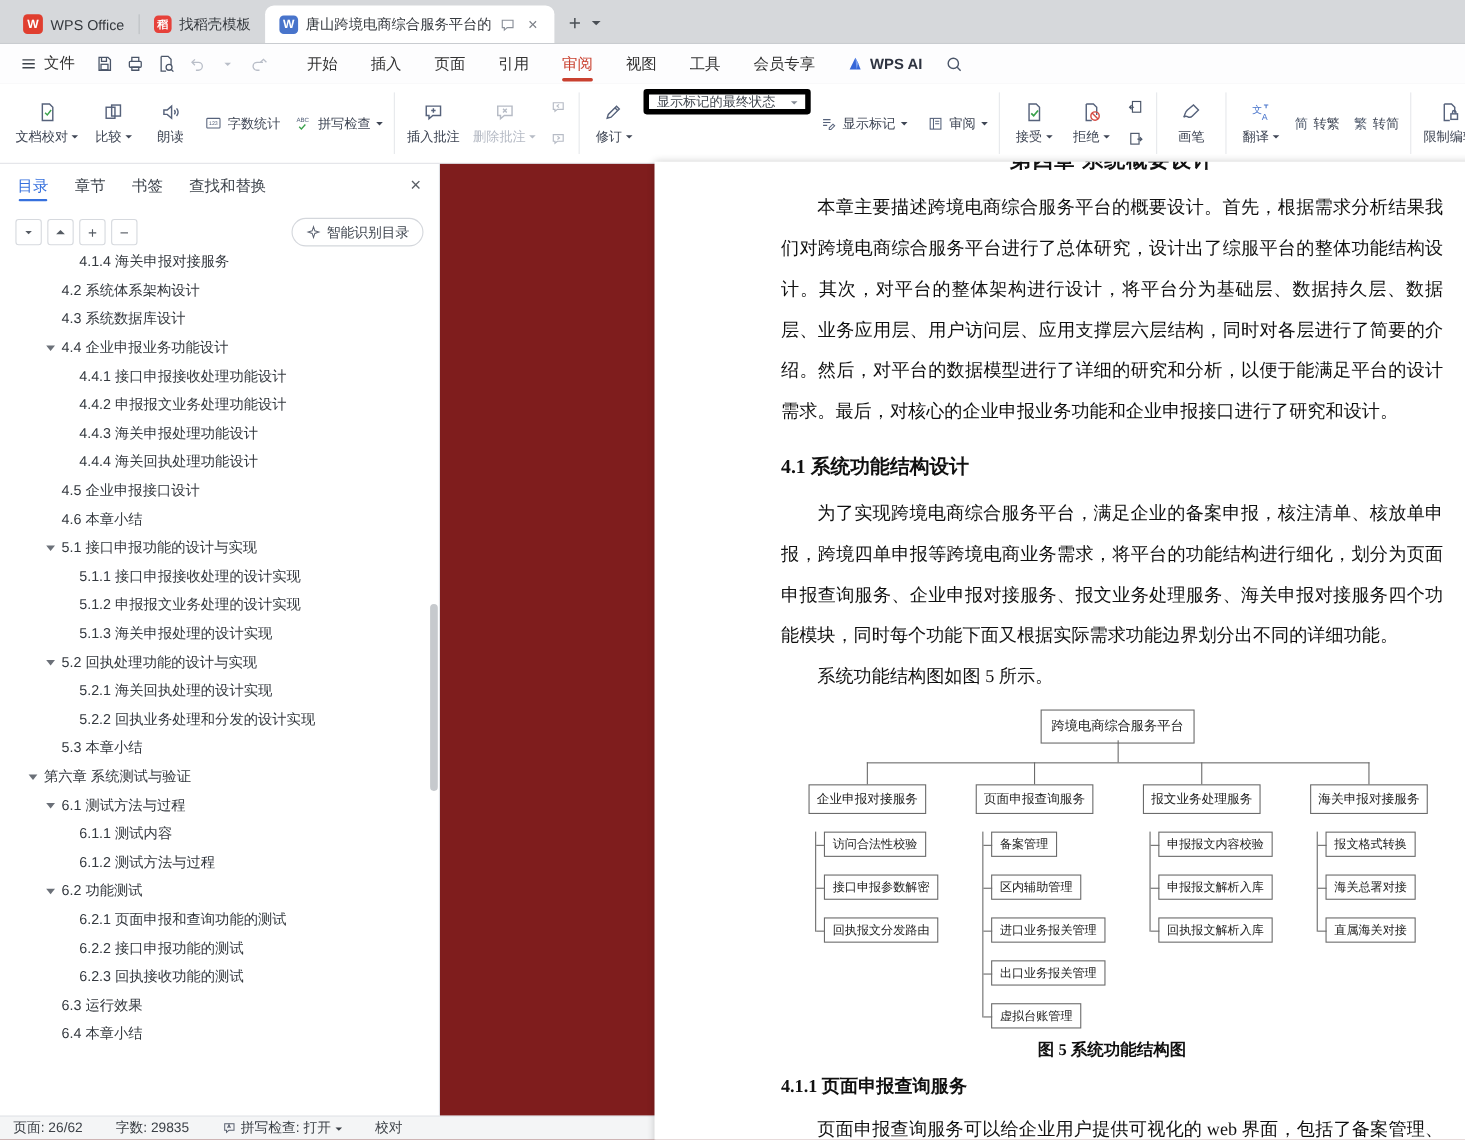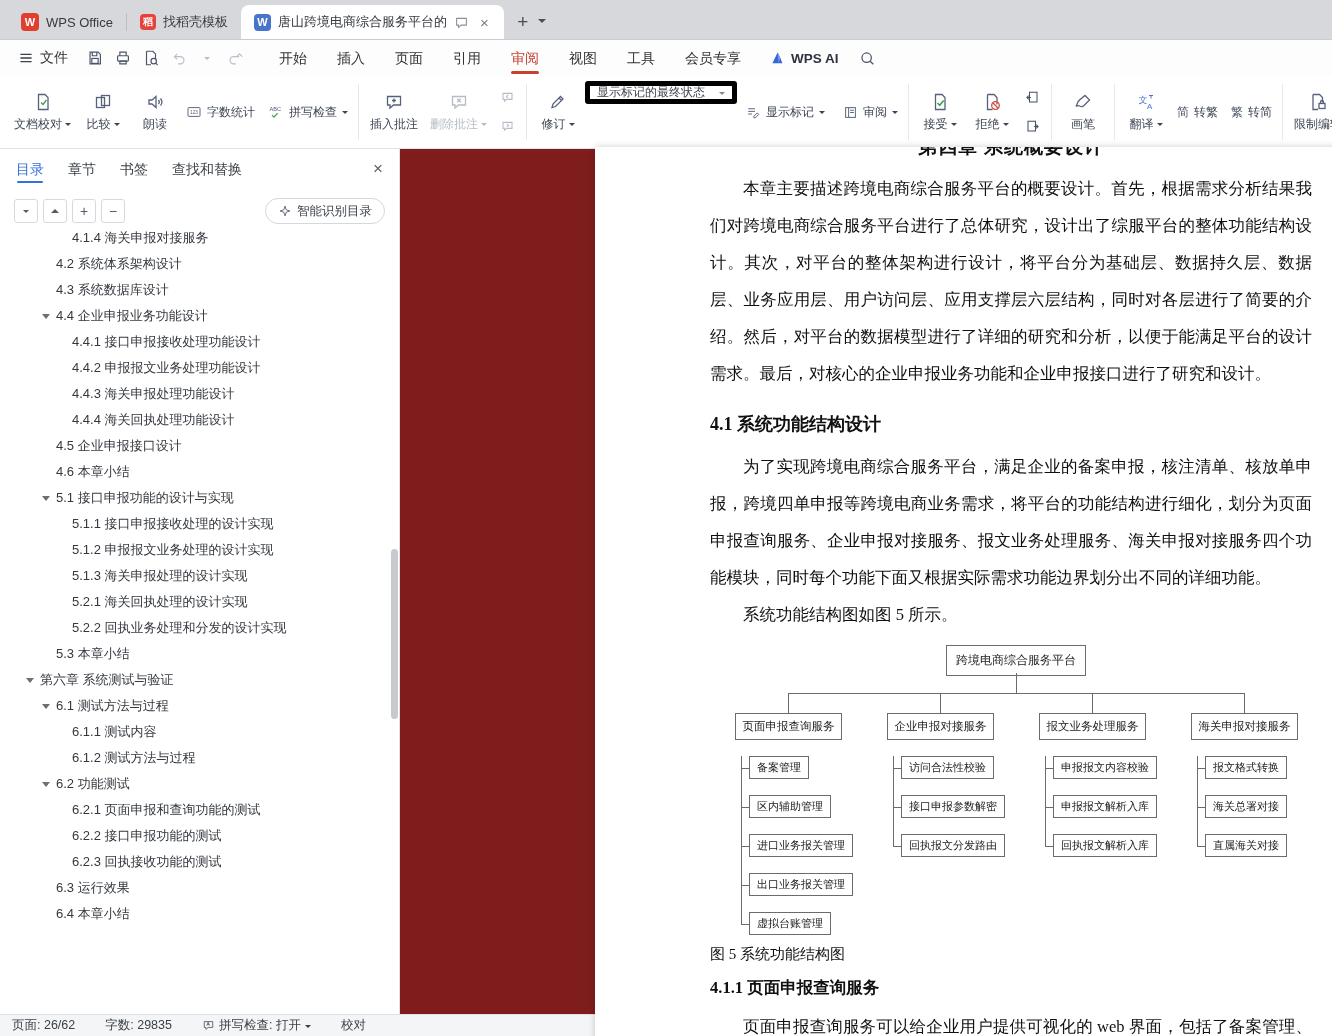--- a/index.html
+++ b/index.html
@@ -75,21 +75,21 @@
 .toc-scrollbar{position:absolute;right:1px;top:400px;width:7px;height:170px;border-radius:4px;background:#c6c9cd;}
 
 
 .docarea{flex:1 1 auto;position:relative;background:#7f1d1d;min-width:0;}
 .page{position:absolute;left:195px;top:-2px;right:-20px;bottom:-30px;background:#fff;box-shadow:0 0 7px rgba(0,0,0,.20);padding:0 40px 0 115px;overflow:hidden;font-family:"Liberation Serif","DejaVu Serif",serif;color:#101010;}
 .chap{text-align:center;font-size:19px;line-height:26px;font-weight:bold;margin:-13px 0 0;letter-spacing:1px;}
 .para{font-size:16.5px;line-height:37px;text-align:justify;text-indent:2em;margin:0;}
 .para.p1{margin-top:10px;}
 .h41{font-size:18px;font-weight:bold;margin:20px 0 12px;}
 .h411{font-size:16.5px;font-weight:bold;margin:13px 0 9px;}
-.caption{font-weight:normal;font-size:15px;margin:10px 0 2px;}
+.caption{text-align:center;font-weight:bold;font-size:15px;margin:10px 0 2px;}
 
 .org-chart{margin:12px 0 0 25px;width:608px;font-family:"Liberation Sans","DejaVu Sans",sans-serif;color:#222;}
 .org-root-row{height:28px;}
 .org-root{width:140px;margin-left:211px;border:1px solid #6b6b6b;text-align:center;font-size:12px;padding:6px 2px;background:#fff;}
 .org-link{position:relative;height:40px;}
 .org-link i{position:absolute;background:#6b6b6b;display:block;}
 .org-link .vl{width:1px;height:20px;top:0;}
 .org-link .vl.d{top:20px;}
 .org-link .hl{left:53px;width:457px;top:20px;height:1px;}
 .org-columns{display:flex;width:608px;}
@@ -459,20 +459,21 @@
           <div class="toc-item lv2"><span>4.4.1 接口申报接收处理功能设计</span></div>
           <div class="toc-item lv2"><span>4.4.2 申报报文业务处理功能设计</span></div>
           <div class="toc-item lv2"><span>4.4.3 海关申报处理功能设计</span></div>
           <div class="toc-item lv2"><span>4.4.4 海关回执处理功能设计</span></div>
           <div class="toc-item lv1"><span>4.5 企业申报接口设计</span></div>
           <div class="toc-item lv1"><span>4.6 本章小结</span></div>
           <div class="toc-item lv1"><span class="toc-caret"></span><span>5.1 接口申报功能的设计与实现</span></div>
           <div class="toc-item lv2"><span>5.1.1 接口申报接收处理的设计实现</span></div>
           <div class="toc-item lv2"><span>5.1.2 申报报文业务处理的设计实现</span></div>
           <div class="toc-item lv2"><span>5.1.3 海关申报处理的设计实现</span></div>
+          <div class="toc-item lv1"><span class="toc-caret"></span><span>5.2 回执处理功能的设计与实现</span></div>
           <div class="toc-item lv2"><span>5.2.1 海关回执处理的设计实现</span></div>
           <div class="toc-item lv2"><span>5.2.2 回执业务处理和分发的设计实现</span></div>
           <div class="toc-item lv1"><span>5.3 本章小结</span></div>
           <div class="toc-item lv0"><span class="toc-caret"></span><span>第六章 系统测试与验证</span></div>
           <div class="toc-item lv1"><span class="toc-caret"></span><span>6.1 测试方法与过程</span></div>
           <div class="toc-item lv2"><span>6.1.1 测试内容</span></div>
           <div class="toc-item lv2"><span>6.1.2 测试方法与过程</span></div>
           <div class="toc-item lv1"><span class="toc-caret"></span><span>6.2 功能测试</span></div>
           <div class="toc-item lv2"><span>6.2.1 页面申报和查询功能的测试</span></div>
           <div class="toc-item lv2"><span>6.2.2 接口申报功能的测试</span></div>
@@ -498,35 +499,35 @@
           <div class="org-link">
             <i class="vl" style="left:281px;"></i>
             <i class="hl"></i>
             <i class="vl d" style="left:53px;"></i>
             <i class="vl d" style="left:205px;"></i>
             <i class="vl d" style="left:357px;"></i>
             <i class="vl d" style="left:509px;"></i>
           </div>
           <div class="org-columns">
               <div class="org-col">
+                <div class="org-branch">企业申报对接服务</div>
+                <div class="org-children">
+                  <div class="org-child">访问合法性校验</div>
+                  <div class="org-child">接口申报参数解密</div>
+                  <div class="org-child">回执报文分发路由</div>
+                </div>
+              </div>
+              <div class="org-col">
                 <div class="org-branch">页面申报查询服务</div>
                 <div class="org-children">
                   <div class="org-child">备案管理</div>
                   <div class="org-child">区内辅助管理</div>
                   <div class="org-child">进口业务报关管理</div>
                   <div class="org-child">出口业务报关管理</div>
                   <div class="org-child">虚拟台账管理</div>
-                </div>
-              </div>
-              <div class="org-col">
-                <div class="org-branch">企业申报对接服务</div>
-                <div class="org-children">
-                  <div class="org-child">访问合法性校验</div>
-                  <div class="org-child">接口申报参数解密</div>
-                  <div class="org-child">回执报文分发路由</div>
                 </div>
               </div>
               <div class="org-col">
                 <div class="org-branch">报文业务处理服务</div>
                 <div class="org-children">
                   <div class="org-child">申报报文内容校验</div>
                   <div class="org-child">申报报文解析入库</div>
                   <div class="org-child">回执报文解析入库</div>
                 </div>
               </div>

